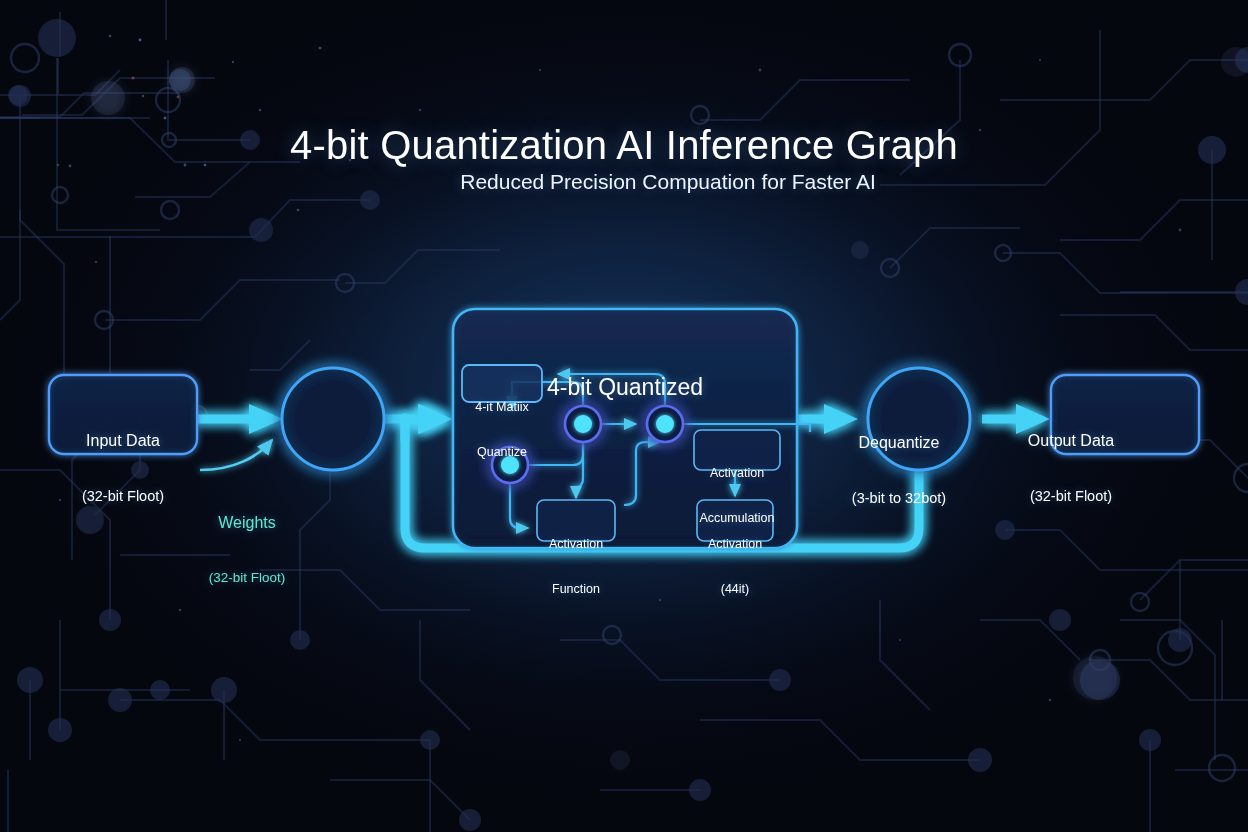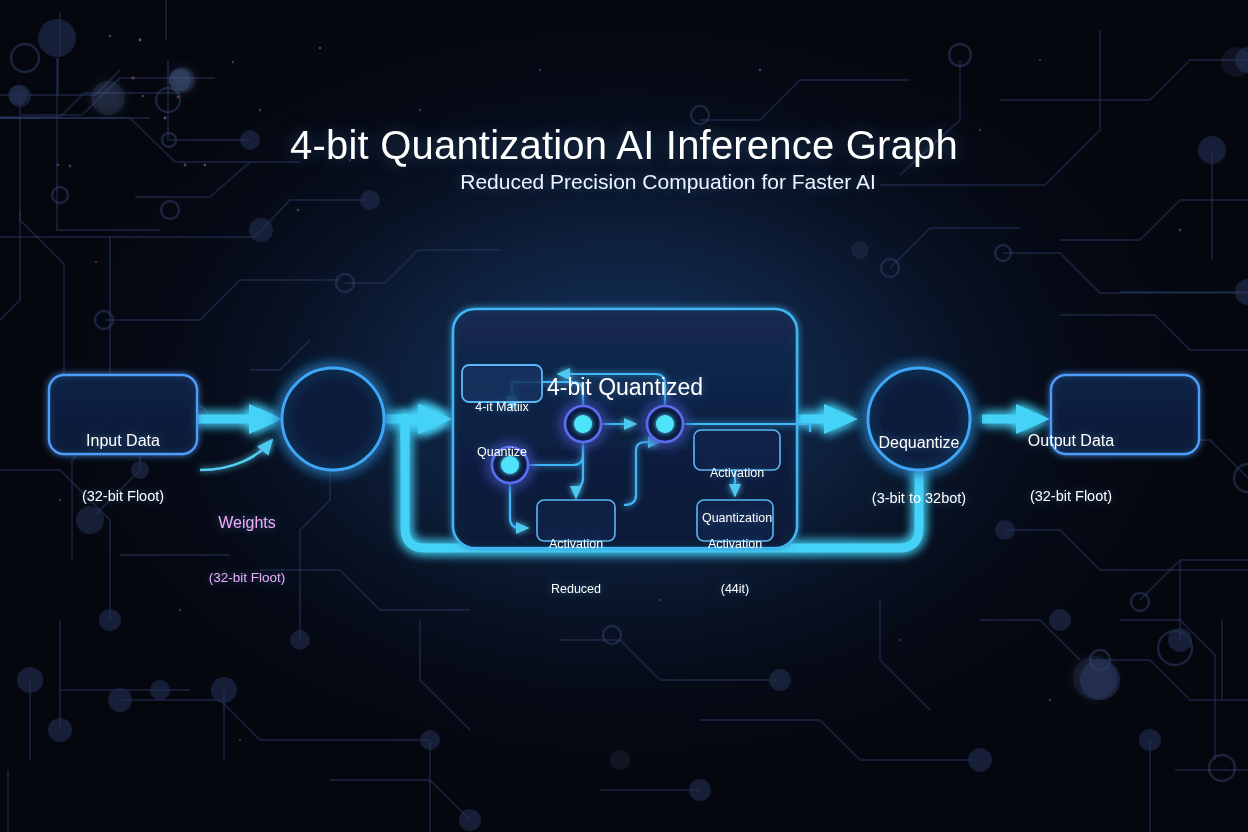--- a/index.html
+++ b/index.html
@@ -61,21 +61,21 @@
   .panel-title {
     font-size: 23px;
     line-height: 1.22;
   }
   .inner-label {
     font-size: 12.5px;
     line-height: 1.2;
   }
   .side-label {
     font-size: 16px;
-    color: #f0abfc;
+    color: #5eead4;
   }
   .side-label .sub { font-size: 13.5px; }
 </style>
 </head>
 <body>
 
 <div id="stage">
 
   <svg id="bgsvg" viewBox="0 0 1248 832" xmlns="http://www.w3.org/2000/svg">
     <defs>
@@ -429,34 +429,34 @@
     <div>4-bit Quantized</div>
   </div>
 
   <div class="tx inner-label" style="left:462px; top:370px; width:80px;">
     <div>4-it Matiix</div>
     <div>Quantize</div>
   </div>
 
   <div class="tx inner-label" style="left:694px; top:436px; width:86px;">
     <div>Activation</div>
-    <div>Quantization</div>
+    <div>Accumulation</div>
   </div>
 
   <div class="tx inner-label" style="left:537px; top:507px; width:78px;">
     <div>Activation</div>
-    <div>Reduced</div>
+    <div>Function</div>
   </div>
 
   <div class="tx inner-label" style="left:697px; top:507px; width:76px;">
     <div>Activation</div>
     <div>(44it)</div>
   </div>
 
-  <div class="tx node-label" style="left:845px; top:396px; width:148px;">
+  <div class="tx node-label" style="left:825px; top:396px; width:148px;">
     <div>Dequantize</div>
     <div class="sub">(3-bit to 32bot)</div>
   </div>
 
   <div class="tx node-label" style="left:997px; top:394px; width:148px;">
     <div>Output Data</div>
     <div class="sub">(32-bit Floot)</div>
   </div>
 
 </div>

